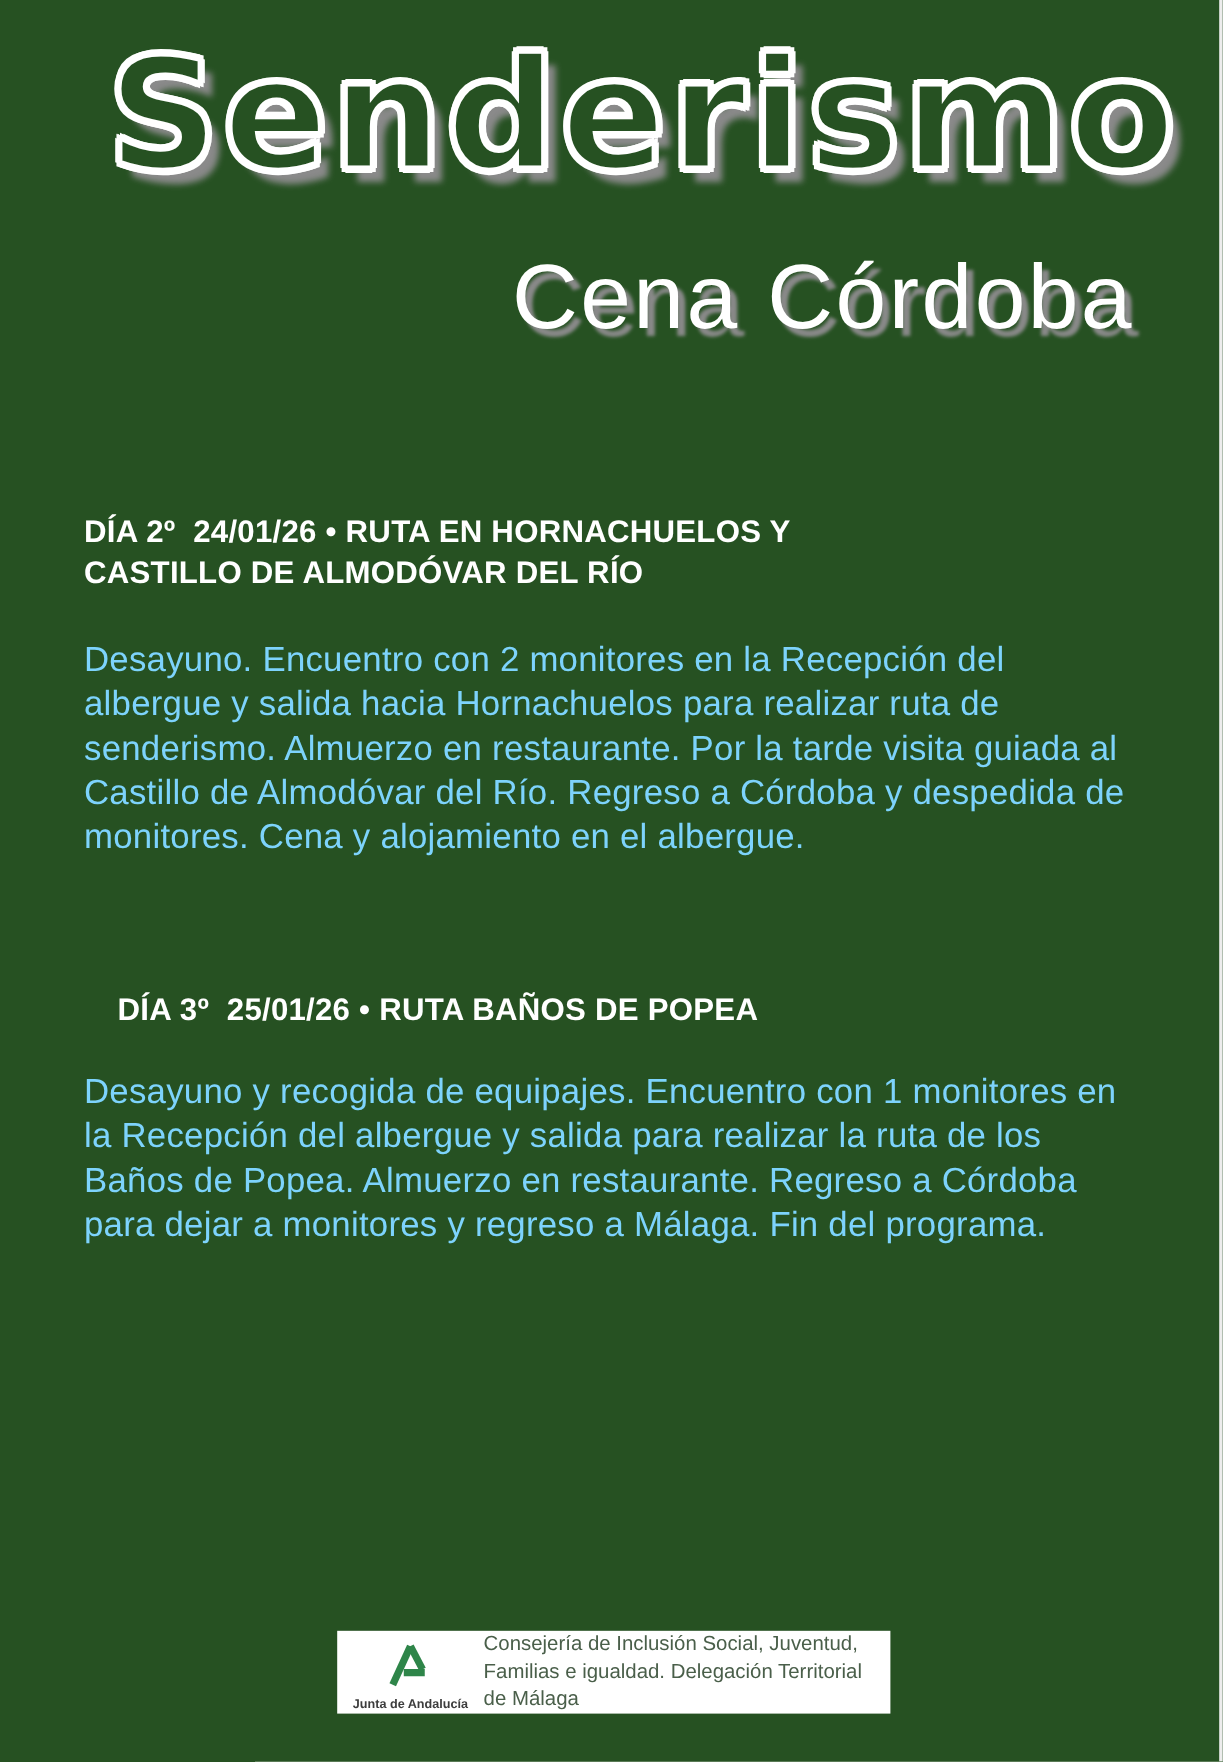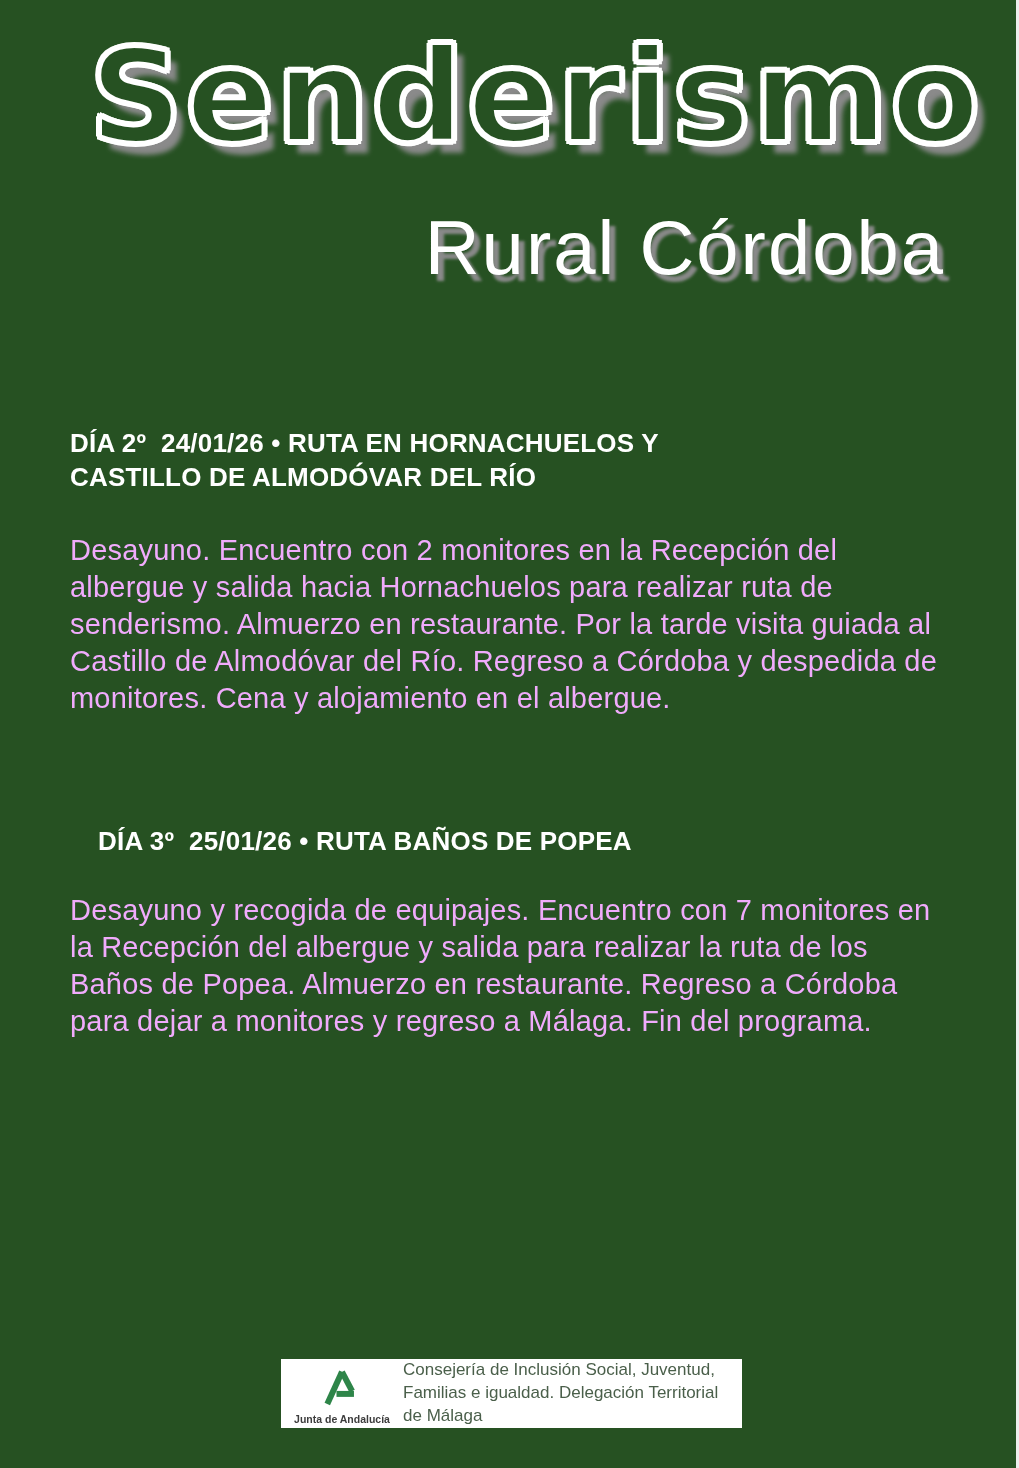--- a/index.html
+++ b/index.html
@@ -58,21 +58,21 @@
     white-space: pre-line;
     letter-spacing: 0.2px;
   }
   .sec-p {
     position: absolute;
     left: 70px;
     width: 888px;
     margin: 0;
     font-size: 29px;
     font-weight: 400;
-    color: #f0abfc;
+    color: #7dd3fc;
     line-height: 37px;
     letter-spacing: 0.2px;
   }
   .h-day2 { top: 426px; }
   .p-day2 { top: 532px; }
   .h-day3 { top: 824px; margin-left: 28px; }
   .p-day3 { top: 892px; }
 
   .footer-bar {
     position: absolute;
@@ -109,31 +109,31 @@
     font-weight: 400;
   }
 </style>
 </head>
 <body>
 
 <div class="page">
 
   <div class="title">Senderismo</div>
 
-  <div class="subtitle">Rural Córdoba</div>
+  <div class="subtitle">Cena Córdoba</div>
 
   <section>
     <h2 class="sec-h h-day2">DÍA 2º&nbsp; 24/01/26 • RUTA EN HORNACHUELOS Y
 CASTILLO DE ALMODÓVAR DEL RÍO</h2>
     <p class="sec-p p-day2">Desayuno. Encuentro con 2 monitores en la Recepción del albergue y salida hacia Hornachuelos para realizar ruta de senderismo. Almuerzo en restaurante. Por la tarde visita guiada al Castillo de Almodóvar del Río. Regreso a Córdoba y despedida de monitores. Cena y alojamiento en el albergue.</p>
   </section>
 
   <section>
     <h2 class="sec-h h-day3">DÍA 3º&nbsp; 25/01/26 • RUTA BAÑOS DE POPEA</h2>
-    <p class="sec-p p-day3">Desayuno y recogida de equipajes. Encuentro con 7 monitores en la Recepción del albergue y salida para realizar la ruta de los Baños de Popea. Almuerzo en restaurante. Regreso a Córdoba para dejar a monitores y regreso a Málaga. Fin del programa.</p>
+    <p class="sec-p p-day3">Desayuno y recogida de equipajes. Encuentro con 1 monitores en la Recepción del albergue y salida para realizar la ruta de los Baños de Popea. Almuerzo en restaurante. Regreso a Córdoba para dejar a monitores y regreso a Málaga. Fin del programa.</p>
   </section>
 
   <footer class="footer-bar">
     <div class="logo-wrap">
       <span>
         <svg width="46" height="42" viewBox="0 0 100 90" aria-hidden="true">
           <g stroke="#2e8549" stroke-width="13" fill="none" stroke-linecap="butt">
             <path d="M18 82 L50 12"></path>
             <path d="M50 12 L72 54"></path>
             <path d="M38 60 L76 60"></path>

